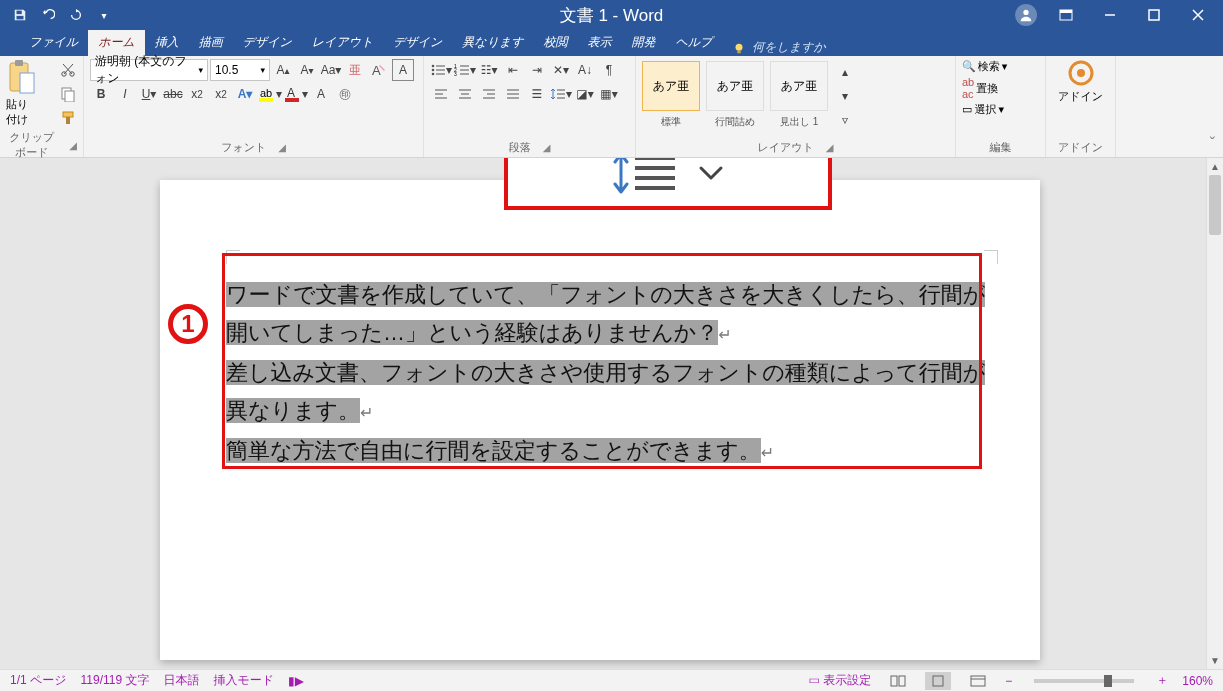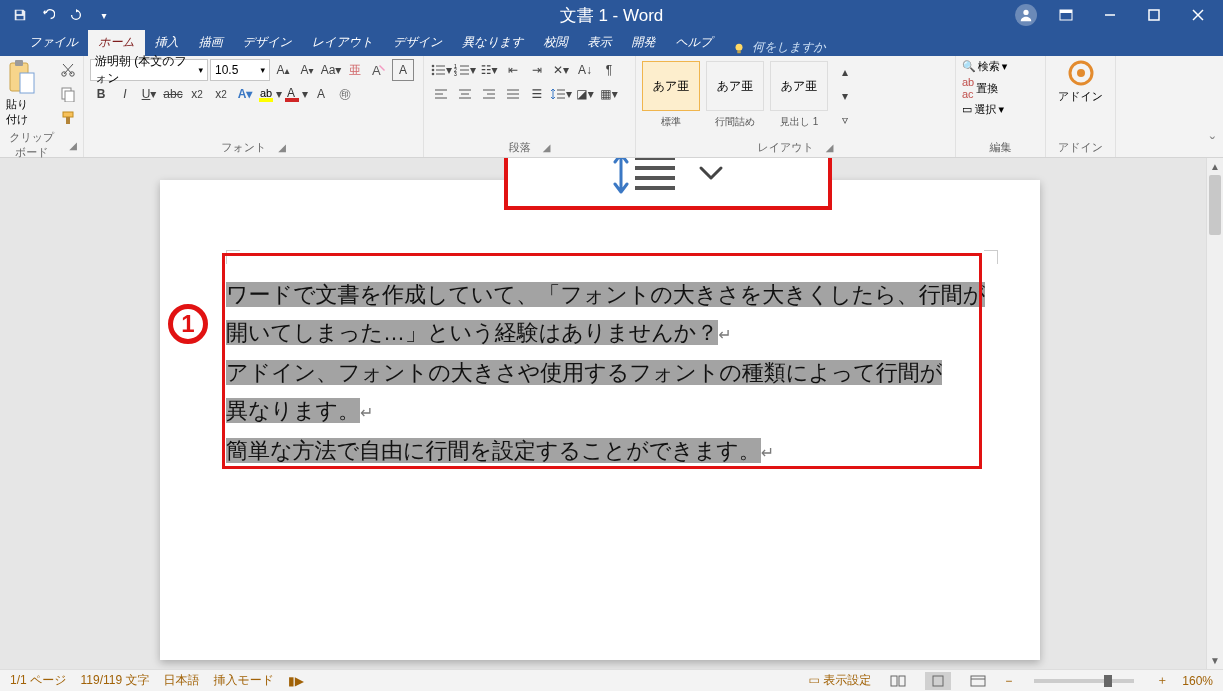--- a/index.html
+++ b/index.html
@@ -49,21 +49,21 @@
   
   
   .anno-rect { position: absolute; border: 3px solid #e11212; }
   
   
   .page-content { position:absolute; left:66px; top:96px; right:42px; font-family: "Yu Mincho","MS Mincho",serif; font-size: 22px; line-height: 38px; color:#111; }
   .hl { background: #a3a3a3; }
   .ret { color:#7a7a7a; font-size:16px; }
   
   
-  .statusbar { position: absolute; bottom: 0; left: 0; right: 0; height: 22px; background: #f3f3f3; border-top: 1px solid #ddd; display: flex; align-items: center; font-size: 12px; color: #a16207; padding: 0 10px; gap: 14px; justify-content: center; }
+  .statusbar { position: absolute; bottom: 0; left: 0; right: 0; height: 22px; background: #f3f3f3; border-top: 1px solid #ddd; display: flex; align-items: center; font-size: 12px; color: #a21caf; padding: 0 10px; gap: 14px; justify-content: center; }
   .statusbar .spacer { flex: 1; }
   .view-btn { width:26px; height:18px; display:flex;align-items:center;justify-content:center;cursor:pointer;}
   .view-btn.active { background:#d0d0d0; }
   .zoom-slider { width:100px; height:4px; background:#ccc; position:relative; margin:0 8px;}
   .zoom-thumb { position:absolute; top:-4px; left:70%; width:8px; height:12px; background:#666; }
   
   .circle-badge { width:40px; height:40px; border:5px solid #e11212; border-radius:50%; display:flex; align-items:center; justify-content:center; font-size:24px; font-weight:bold; color:#e11212; position:absolute; background:rgba(255,255,255,.6);}
   
   .style-tile { width:58px; height:50px; border:1px solid #ddd; display:flex;align-items:center;justify-content:center; font-size:12px; cursor:pointer;}
   .style-tile.sel { border:1px solid #f0b54d; background:#fdeecd;}
@@ -390,21 +390,21 @@
 <div class="workspace">
 
   <div class="page">
 
     <div class="margin-guide" style="left:66px;top:70px;width:14px;height:14px;border-right:none;border-bottom:none;"></div>
     <div class="margin-guide" style="right:42px;top:70px;width:14px;height:14px;border-left:none;border-bottom:none;"></div>
 
     <div class="page-content">
       <span class="hl">ワードで文書を作成していて、「フォントの大きさを大きくしたら、行間が</span><br>
       <span class="hl">開いてしまった…」という経験はありませんか？</span><span class="ret">↵</span><br>
-      <span class="hl">アドイン、フォントの大きさや使用するフォントの種類によって行間が</span><br>
+      <span class="hl">差し込み文書、フォントの大きさや使用するフォントの種類によって行間が</span><br>
       <span class="hl">異なります。</span><span class="ret">↵</span><br>
       <span class="hl">簡単な方法で自由に行間を設定することができます。</span><span class="ret">↵</span>
     </div>
   </div>
 
   <div class="anno-rect" style="left:222px; top:95px; width:760px; height:216px;"></div>
   <div class="circle-badge" style="left:168px; top:146px;">
       <span>1</span>
     </div>
 

